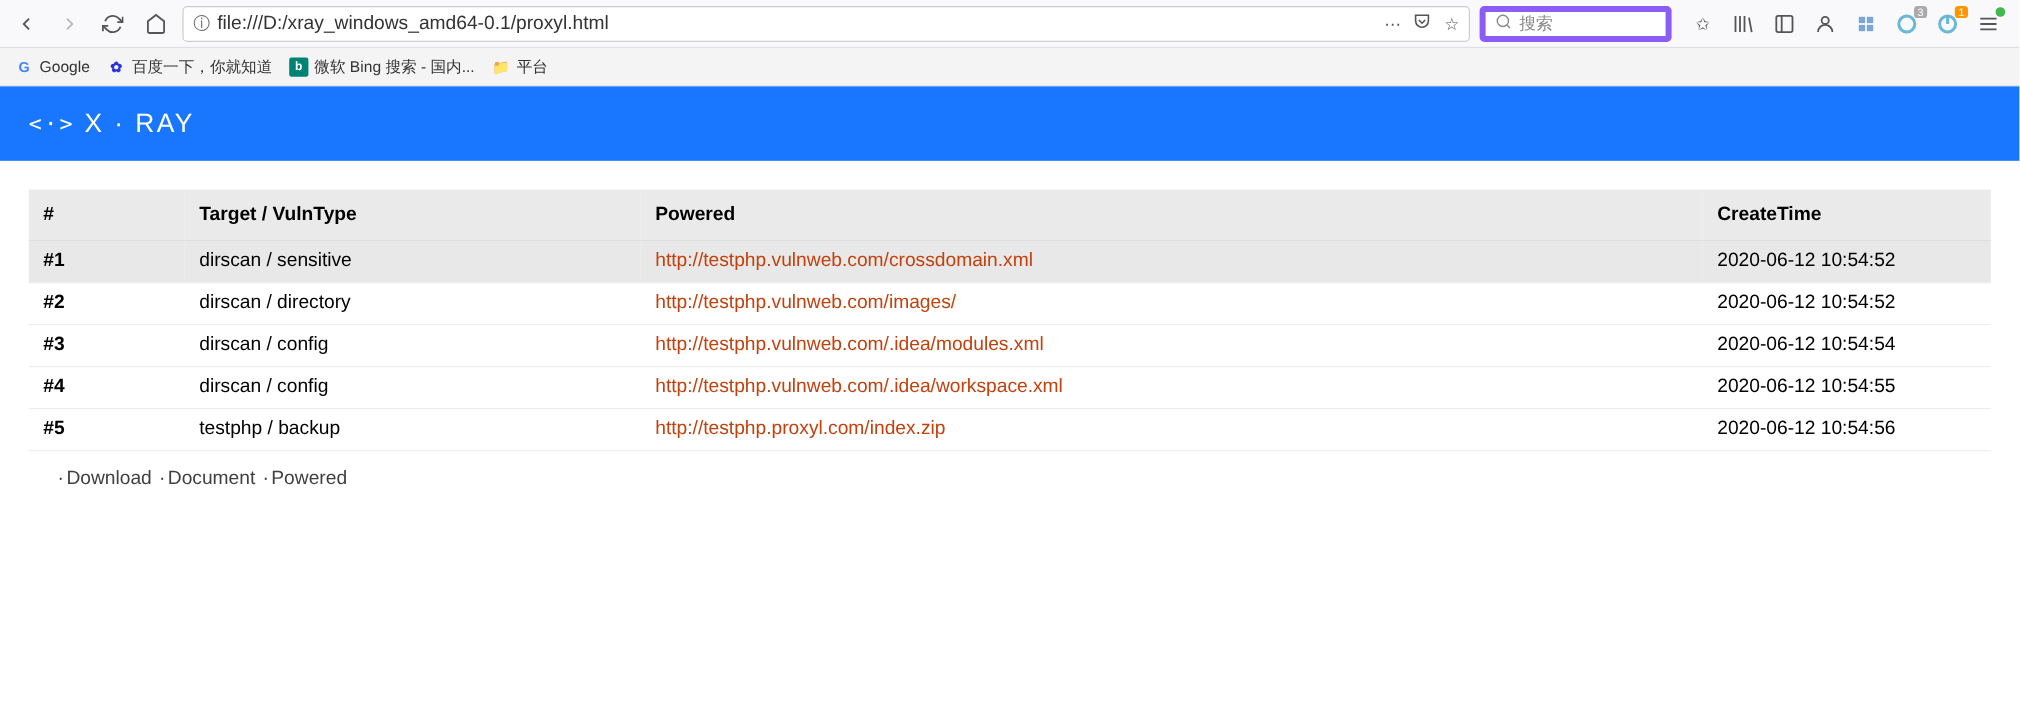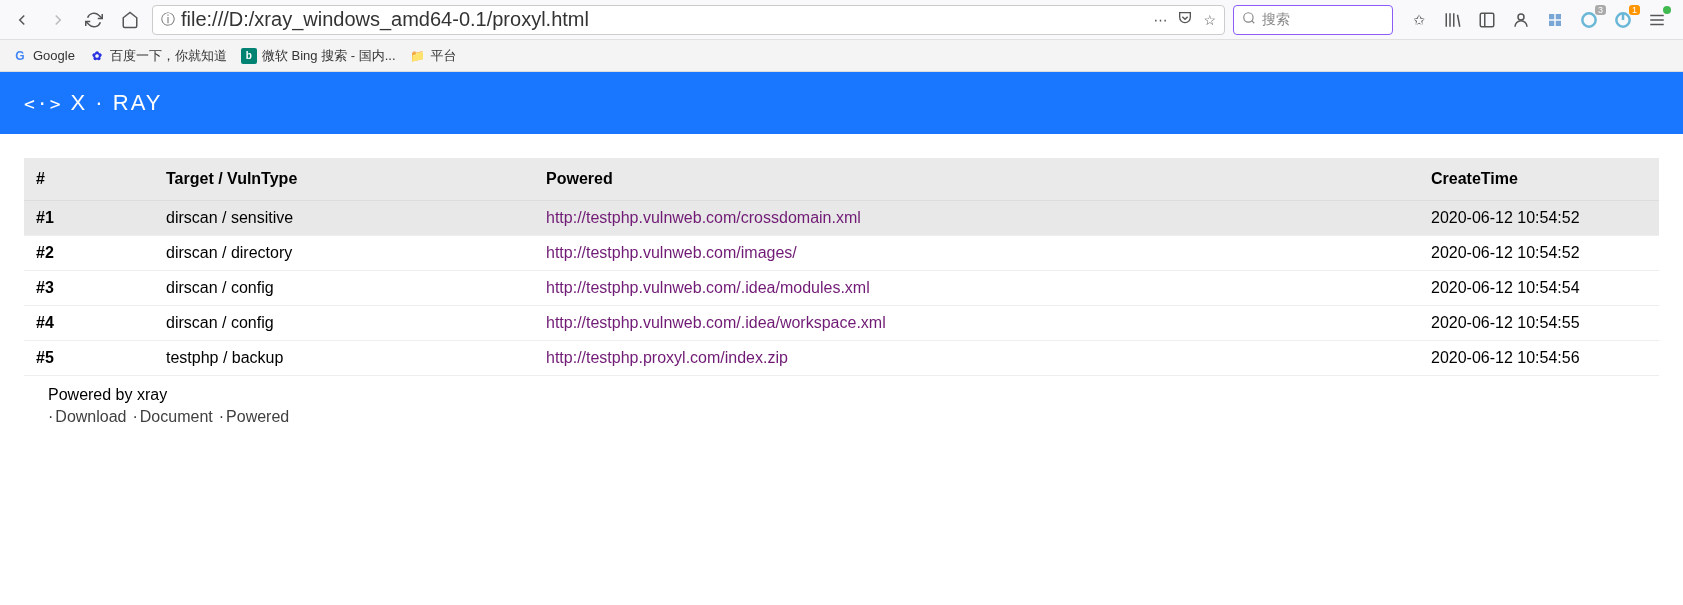--- a/index.html
+++ b/index.html
@@ -5,23 +5,23 @@
     * { margin: 0; padding: 0; box-sizing: border-box; }
     body { font-family: "Segoe UI", Arial, sans-serif; font-size: 14px; background: #fff; }
 
     
     .browser-toolbar { display: flex; align-items: center; gap: 8px; padding: 4px 8px; background: #f9f9fb; border-bottom: 1px solid #e0e0e0; height: 40px; }
     .nav-btn { width: 28px; height: 28px; display: flex; align-items: center; justify-content: center; color: #555; border-radius: 4px; cursor: pointer; }
     .nav-btn.disabled { color: #bbb; }
     .nav-btn svg { width: 18px; height: 18px; }
     .url-bar { flex: 1; display: flex; align-items: center; background: #fff; border: 1px solid #ccc; border-radius: 4px; padding: 4px 8px; gap: 6px; height: 30px; }
     .url-bar .info-icon { color: #666; }
-    .url-text { flex: 1; font-size: 20px; color: #333; }
+    .url-text { flex: 1; font-size: 16px; color: #333; }
     .url-actions { display: flex; gap: 10px; align-items: center; color: #555; }
-    .search-box { display: flex; align-items: center; background: #fff; border: 1px solid #8b5cf6; border-radius: 4px; padding: 4px 8px; gap: 6px; width: 160px; height: 30px; color: #888; }
+    .search-box { display: flex; align-items: center; background: #fff; border: 5px solid #8b5cf6; border-radius: 4px; padding: 4px 8px; gap: 6px; width: 160px; height: 30px; color: #888; }
     .toolbar-icons { display: flex; gap: 10px; align-items: center; color: #555; padding: 0 6px; }
     .toolbar-icon { width: 24px; height: 24px; display: flex; align-items: center; justify-content: center; position: relative; cursor: pointer; }
     .badge { position: absolute; top: -3px; right: -5px; font-size: 9px; padding: 0 3px; border-radius: 3px; }
     .badge-grey { background: #aaa; color: #fff; }
     .badge-orange { background: #ff9500; color: #fff; }
 
     
     .bookmarks-bar { display: flex; align-items: center; gap: 14px; padding: 6px 12px; background: #f4f4f4; border-bottom: 1px solid #ddd; font-size: 13px; height: 32px; }
     .bookmark { display: flex; align-items: center; gap: 5px; color: #333; cursor: pointer; }
     .bm-icon { width: 16px; height: 16px; display: flex; align-items: center; justify-content: center; font-size: 12px; font-weight: bold; border-radius: 2px; }
@@ -38,21 +38,21 @@
     
     .content { padding: 24px; }
     table { width: 100%; border-collapse: collapse; font-size: 16px; }
     thead th { background: #eaeaea; text-align: left; padding: 12px; font-weight: bold; border-bottom: 1px solid #ddd; }
     tbody tr { border-bottom: 1px solid #eee; }
     tbody tr.highlight { background: #e8e8e8; }
     tbody td { padding: 8px 12px; }
     .col-id { width: 130px; font-weight: bold; }
     .col-plugin { width: 380px; }
     .col-time { width: 240px; }
-    .target-link { color: #701a75; text-decoration: none; }
+    .target-link { color: #c2410c; text-decoration: none; }
 
     
     .footer { padding: 10px 24px; font-size: 16px; }
     .footer-links { margin-top: 4px; }
     .dot { color: #333; margin-right: 2px; }
     .flink { color: #404040; text-decoration: none; margin-right: 6px; text-align: right; }
   </style>
 </head>
 <body>
 
@@ -216,16 +216,15 @@
         <tr>
           <td class="col-id">#5</td>
           <td>testphp / backup</td>
           <td><a class="target-link" href="#">http://testphp.proxyl.com/index.zip</a></td>
           <td>2020-06-12 10:54:56</td>
         </tr>
       </tbody>
   </table>
 
   <div class="footer">
-    <div>Powered by xray</div>
     <div class="footer-links" id="footer-links"><span class="dot">·</span><a class="flink" href="#">Download</a><span class="dot">·</span><a class="flink" href="#">Document</a><span class="dot">·</span><a class="flink" href="#">Powered</a></div>
   </div>
 </div>
 
 </body></html>

